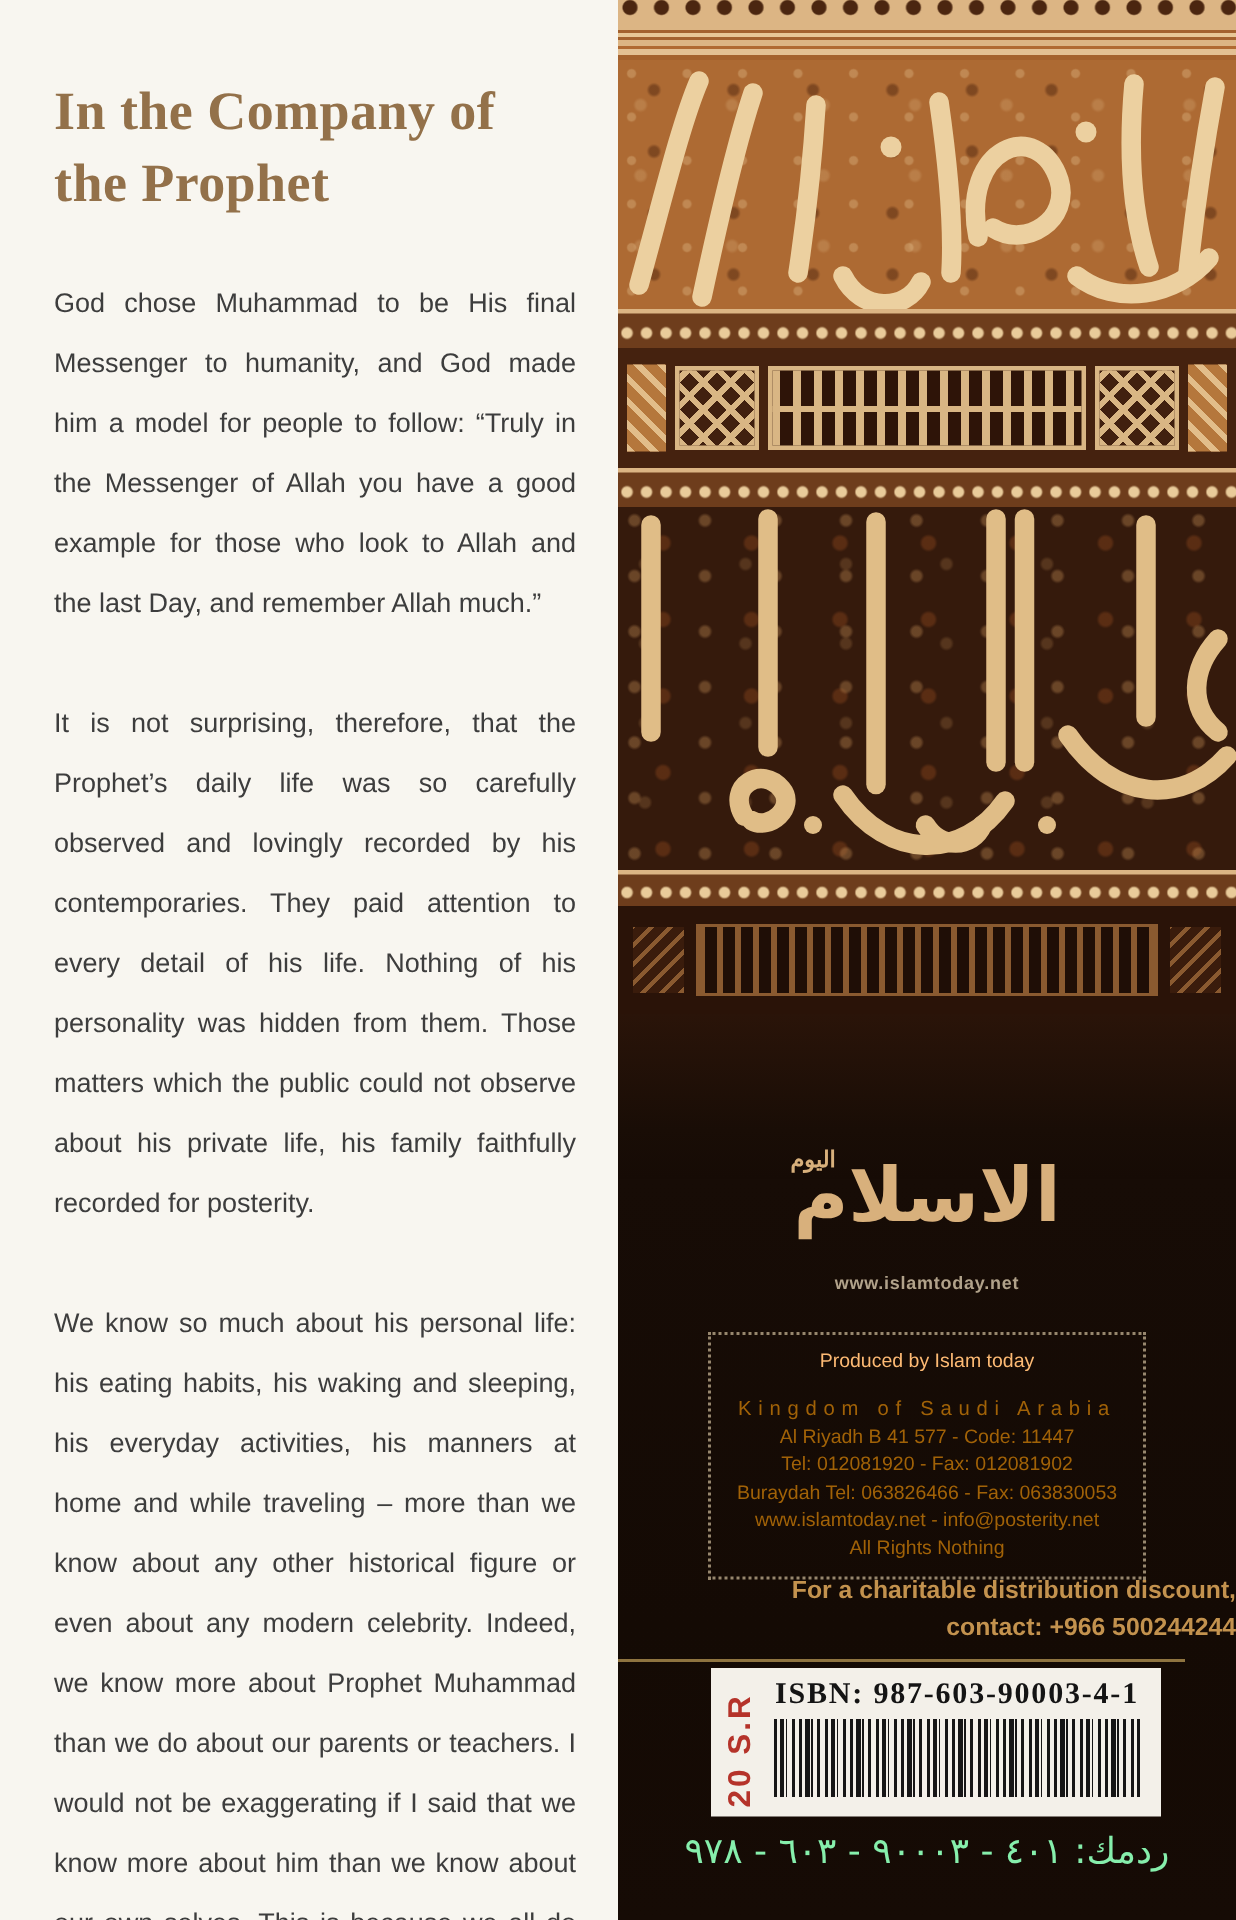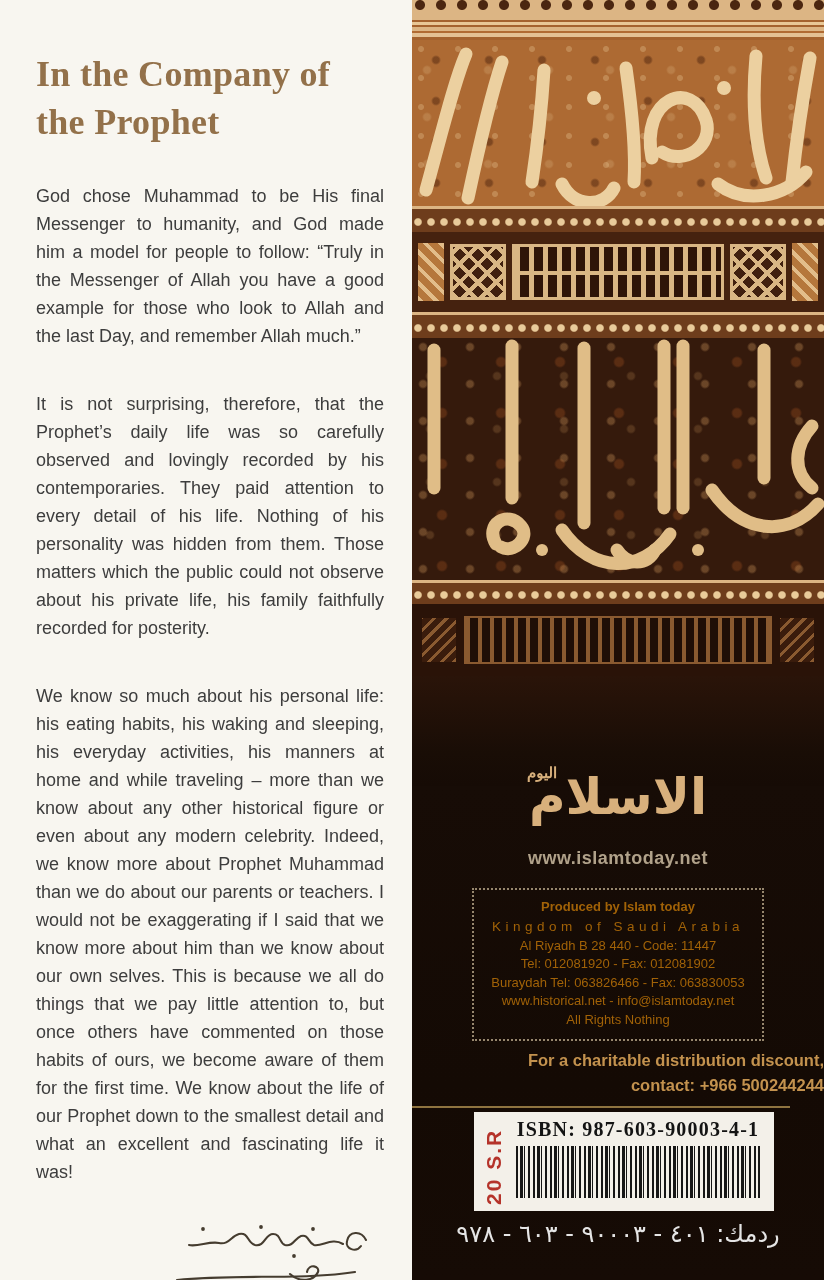--- a/index.html
+++ b/index.html
@@ -4,21 +4,21 @@
 <style>
   html,body{margin:0;padding:0;}
   body{width:824px;height:1280px;overflow:hidden;background:#f8f6f0;font-family:"Liberation Sans",sans-serif;}
   .cover{position:relative;width:824px;height:1280px;}
 
   
   .left-col{position:absolute;left:0;top:0;width:412px;height:944px;background:#f8f6f0;
             padding:50px 28px 0 36px;box-sizing:border-box;}
   .book-title{font-family:"Liberation Serif",serif;font-weight:700;font-size:36px;line-height:48px;
               color:#93714a;margin:0 0 36px 0;letter-spacing:.3px;width:330px;}
-  .body-par{font-size:18px;line-height:28px;color:#3d3d3d;text-align:justify;margin:0 0 40px 0;}
+  .body-par{font-size:18px;line-height:40px;color:#3d3d3d;text-align:justify;margin:0 0 40px 0;}
   .signature{display:block;margin:-10px 10px 0 auto;}
 
   
   .photo{position:absolute;left:412px;top:0;width:412px;height:1280px;background:#170c06;overflow:hidden;}
   .band{position:absolute;left:0;width:412px;}
   .band-dentil{top:0;height:20px;background-color:#dcb584;
     background-image:radial-gradient(circle at 8px 5px,#4b2610 4.5px,rgba(0,0,0,0) 5.5px);
     background-size:21px 100%;border-bottom:2px solid #a4622e;}
   .band-cornice{top:22px;height:18px;background:linear-gradient(#e8c796 0 3px,#a4622e 3px 5px,#dcb584 5px 9px,
     #b06a32 9px 11px,#e3c093 11px 15px,#a4622e 15px 18px);}
@@ -56,40 +56,40 @@
   .band-fade{top:676px;height:110px;background:linear-gradient(#2a1409,#190d06 70%,#160b05);}
   .dark-area{position:absolute;left:0;top:786px;width:412px;height:494px;
     background:linear-gradient(#170c06,#140a04 60%,#160b05);}
 
   
   .logo-wrap{position:absolute;top:768px;left:0;width:412px;text-align:center;color:#d8b07c;}
   .logo-inner{position:relative;display:inline-block;direction:rtl;}
   .logo-main{font-family:"DejaVu Sans",sans-serif;font-weight:700;font-size:50px;line-height:58px;}
   .logo-top{position:absolute;top:-4px;left:-2px;font-size:15px;font-weight:700;}
   .logo-url{position:absolute;top:848px;left:0;width:412px;text-align:center;color:#b1a28a;
-    font-weight:700;font-size:18px;letter-spacing:.5px;}
+    font-weight:700;font-size:12px;letter-spacing:.5px;}
   .contact-box{position:absolute;top:888px;left:50%;transform:translateX(-50%);width:280px;
     border:2px dotted #97876e;padding:8px 4px 10px;text-align:center;}
-  .produced{color:#a16207;font-size:13px;line-height:18px;margin-bottom:2px;font-weight:bold;}
+  .produced{color:#fdba74;font-size:13px;line-height:18px;margin-bottom:14px;}
   .addr{color:#a16207;font-size:13px;line-height:18.5px;}
   .addr-spaced{letter-spacing:4.5px;font-size:13.5px;}
   .charity{position:absolute;top:1048px;left:0;width:412px;text-align:right;color:#c3924e;
     font-weight:700;font-size:16.5px;line-height:25px;}
   .gold-line{position:absolute;top:1106px;left:0;width:378px;height:2px;background:#8f7440;}
   .isbn-box{position:absolute;top:1112px;left:62px;width:300px;height:99px;background:#f3f0e9;
     display:flex;align-items:stretch;padding:6px 8px;box-sizing:border-box;}
   .price{color:#b5332a;font-weight:700;font-size:21px;letter-spacing:2px;writing-mode:vertical-rl;
     transform:rotate(180deg);margin-right:4px;}
   .isbn-col{flex:1;display:flex;flex-direction:column;align-items:center;}
   .isbn-text{font-family:"Liberation Serif",serif;font-weight:700;font-size:20px;color:#141414;
     letter-spacing:1.2px;white-space:nowrap;}
   .barcode{margin-top:5px;width:244px;height:52px;
     background:repeating-linear-gradient(90deg,#161616 0 2px,#f3f0e9 2px 4px,#161616 4px 7px,#f3f0e9 7px 8px,
       #161616 8px 9px,#f3f0e9 9px 12px,#161616 12px 14px,#f3f0e9 14px 17px);}
-  .isbn-arabic{position:absolute;top:1220px;left:0;width:412px;text-align:center;color:#e5e5e5;
+  .isbn-arabic{position:absolute;top:1220px;left:0;width:412px;text-align:center;color:#86efac;
     font-size:24px;font-family:"DejaVu Sans",sans-serif;}
 </style>
 </head>
 <body>
 
 <div class="cover">
 
   <div class="left-col">
     <h1 class="book-title">In the Company of the Prophet</h1>
     <p class="body-par">God chose Muhammad to be His final Messenger to humanity, and God made him a model for people to follow: “Truly in the Messenger of Allah you have a good example for those who look to Allah and the last Day, and remember Allah much.”</p>
@@ -187,24 +187,24 @@
       <span class="logo-inner">
         <span class="logo-main">الاسلام</span>
         <span class="logo-top">اليوم</span>
       </span>
     </div>
     <div class="logo-url">www.islamtoday.net</div>
 
     <div class="contact-box">
       <div class="produced">Produced by Islam today</div>
       <div class="addr addr-spaced">Kingdom of Saudi Arabia</div>
-      <div class="addr">Al Riyadh B 28 440 - Code: 11447</div>
+      <div class="addr">Al Riyadh B 41 577 - Code: 11447</div>
       <div class="addr">Tel: 012081920 - Fax: 012081902</div>
       <div class="addr">Buraydah Tel: 063826466 - Fax: 063830053</div>
-      <div class="addr">www.historical.net - info@islamtoday.net</div>
+      <div class="addr">www.islamtoday.net - info@posterity.net</div>
       <div class="addr">All Rights Nothing</div>
     </div>
 
     <div class="charity">
       <div>For a charitable distribution discount,</div>
       <div>contact: +966 500244244</div>
     </div>
 
     <div class="gold-line"></div>
 

